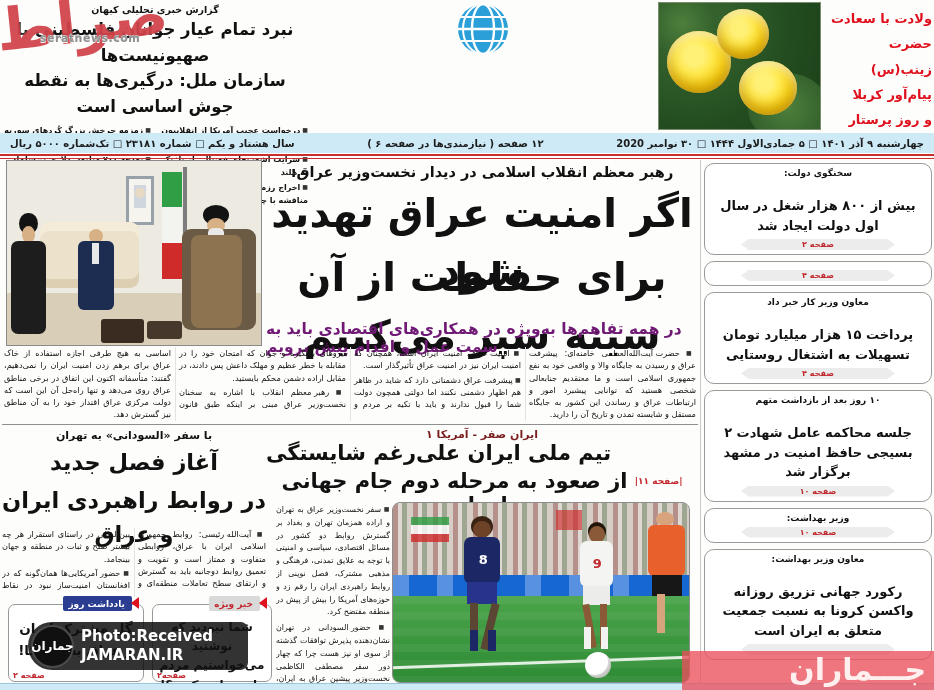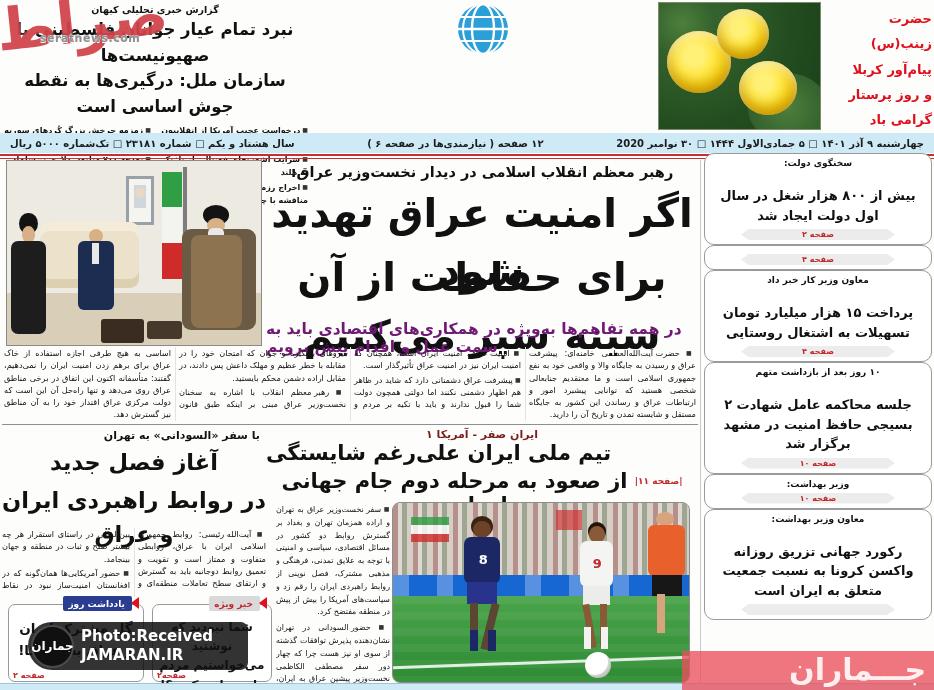--- a/index.html
+++ b/index.html
@@ -34,21 +34,21 @@
         box-shadow:inset 0 -6px 14px rgba(160,110,0,.55), inset 0 5px 9px rgba(255,255,220,.8);}
 
   
   .dateline{left:0;top:133px;width:934px;height:20px;background:#cdeaf6;display:flex;
             justify-content:space-between;align-items:center;padding:0 10px;font-size:10px;
             font-weight:700;color:#1c1c1c;}
   .redrule{left:0;top:154px;width:934px;height:5px;border-top:2px solid #c92f2f;
            border-bottom:1px solid #c92f2f;}
 
   
-  .sidebar{right:2px;top:153px;width:228px;display:flex;flex-direction:column;gap:0;}
+  .sidebar{right:2px;top:163px;width:228px;display:flex;flex-direction:column;gap:6px;}
   .sbox{background:#fff;border:1px solid #9a9a9a;border-radius:10px;padding:4px 6px 2px;
         text-align:center;}
   .sbox .k{font-size:9px;font-weight:700;}
   .sbox .t{font-size:13px;font-weight:900;line-height:1.5;margin-top:18px;}
   .ribbon{margin:4px auto 2px;width:72%;height:11px;background:#ececec;color:#c1272d;
           font-size:8px;font-weight:700;line-height:11px;
           clip-path:polygon(0 50%,5% 0,95% 0,100% 50%,95% 100%,5% 100%);}
   .vsep{left:700px;top:160px;height:523px;width:0;border-left:1px solid #c9c9c9;}
 
   
@@ -136,21 +136,21 @@
   .ref{left:85%;top:5%;width:15%;height:72%;}
   .ref .p-head{left:26%;top:0;width:40%;height:11%;background:#d8a47e;}
   .ref .torso{position:absolute;left:8%;top:10%;width:84%;height:40%;background:#e8612c;border-radius:6px;}
   .ref .shorts{position:absolute;left:16%;top:49%;width:68%;height:16%;background:#171717;}
   .ref .leg1{position:absolute;left:28%;top:64%;width:18%;height:30%;background:#d8a47e;}
   .ball{position:absolute;left:65%;top:83%;width:26px;height:26px;border-radius:50%;
         background:radial-gradient(circle at 35% 30%,#fff 0 55%,#d8d8d4 75%,#bdbdb8);
         box-shadow:inset -3px -3px 0 rgba(0,0,0,.12);}
 
   
-  .sud-kicker{left:8px;top:429px;width:252px;font-size:11px;font-weight:800;}
+  .sud-kicker{left:8px;top:429px;width:252px;text-align:center;font-size:11px;font-weight:800;}
   .sud-h{left:0;width:268px;text-align:center;font-size:22.5px;font-weight:900;line-height:1.5;}
   .sud-body{left:2px;top:528px;width:264px;height:69px;column-count:2;column-gap:8px;
             column-rule:1px solid #e3e3e3;font-size:8.2px;line-height:1.5;text-align:justify;overflow:hidden;}
   .sud-body p{margin:0 0 2px;}
   .sud-col{left:276px;top:504px;width:114px;height:180px;font-size:7.9px;line-height:1.62;
            text-align:justify;overflow:hidden;}
   .sud-col p{margin:0 0 3px;}
 
   
   .bbox{top:604px;height:78px;}
@@ -212,20 +212,21 @@
       <ellipse cx="27" cy="27" rx="11" ry="25" fill="none" stroke="#fff" stroke-width="2.4"></ellipse>
       <ellipse cx="27" cy="27" rx="20" ry="25" fill="none" stroke="#fff" stroke-width="2"></ellipse>
       <line x1="2" y1="27" x2="52" y2="27" stroke="#fff" stroke-width="2.4"></line>
       <line x1="5" y1="15" x2="49" y2="15" stroke="#fff" stroke-width="2.2"></line>
       <line x1="5" y1="39" x2="49" y2="39" stroke="#fff" stroke-width="2.2"></line>
     </svg>
   </div>
 
   <div class="abs mast-right">
     <div class="greet">
+      <div>ولادت با سعادت</div>
       <div>حضرت زینب(س)</div>
       <div>پیام‌آور کربلا</div>
       <div>و روز پرستار</div>
       <div>گرامی باد</div>
     </div>
     <div class="flowers">
       <div class="leaf" style="left:-12px;top:-10px;width:70px;height:60px;"></div>
       <div class="leaf" style="right:-8px;bottom:-14px;width:80px;height:70px;"></div>
       <div class="rose" style="left:8px;top:28px;width:64px;height:62px;"></div>
       <div class="rose" style="left:58px;top:6px;width:52px;height:50px;"></div>
@@ -355,21 +356,21 @@
   </div>
 
   <div class="abs sud-kicker">با سفر «السودانی» به تهران</div>
   <div class="abs sud-h" style="top:446px;">آغاز فصل جدید</div>
   <div class="abs sud-h" style="top:484px;">در روابط راهبردی ایران و عراق</div>
   <div class="abs sud-body">
     <p class="b">آیت‌الله رئیسی: روابط جمهوری اسلامی ایران با عراق، روابطی متفاوت و ممتاز است و تقویت و تعمیق روابط دوجانبه باید به گسترش و ارتقای سطح تعاملات منطقه‌ای و بین‌المللی در راستای استقرار هر چه بیشتر صلح و ثبات در منطقه و جهان بینجامد.</p>
     <p class="b">حضور آمریکایی‌ها همان‌گونه که در افغانستان امنیت‌ساز نبود در نقاط دیگر منطقه نیز امنیت به همراه نخواهد داشت و قطعاً خروج آمریکایی‌ها از منطقه به افزایش صلح و ثبات و امنیت در منطقه ما منجر خواهد شد. |صفحه ۳|</p>
   </div>
   <div class="abs sud-col">
-    <p class="b">سفر نخست‌وزیر عراق به تهران و اراده همزمان تهران و بغداد بر گسترش روابط دو کشور در مسائل اقتصادی، سیاسی و امنیتی با توجه به علایق تمدنی، فرهنگی و مذهبی مشترک، فصل نوینی از روابط راهبردی ایران را رقم زد و سیاست‌های آمریکا را بیش از پیش در منطقه مفتضح کرد.</p>
+    <p class="b">سفر نخست‌وزیر عراق به تهران و اراده همزمان تهران و بغداد بر گسترش روابط دو کشور در مسائل اقتصادی، سیاسی و امنیتی با توجه به علایق تمدنی، فرهنگی و مذهبی مشترک، فصل نوینی از روابط راهبردی ایران را رقم زد و حوزه‌های آمریکا را بیش از پیش در منطقه مفتضح کرد.</p>
     <p class="b">حضور السودانی در تهران نشان‌دهنده پذیرش توافقات گذشته از سوی او نیز هست چرا که چهار دور سفر مصطفی الکاظمی نخست‌وزیر پیشین عراق به ایران، توافقاتی در حوزه مسائل اقتصادی، تجاری، بانکی و امنیتی صورت گرفته بود که اکنون باید مورد تأکید و بازخوانی قرار گیرد.</p>
   </div>
 
   <div class="abs bbox box-special">
     <div class="tab tab-special">خبر ویژه</div>
     <div class="inner">شما نبودید که نوشتید می‌خواستیم مردم را عصبانی کنیم؟!</div>
     <div class="pagetag">صفحه۲</div>
   </div>
   <div class="abs bbox box-note">
     <div class="tab tab-note">یادداشت روز</div>

